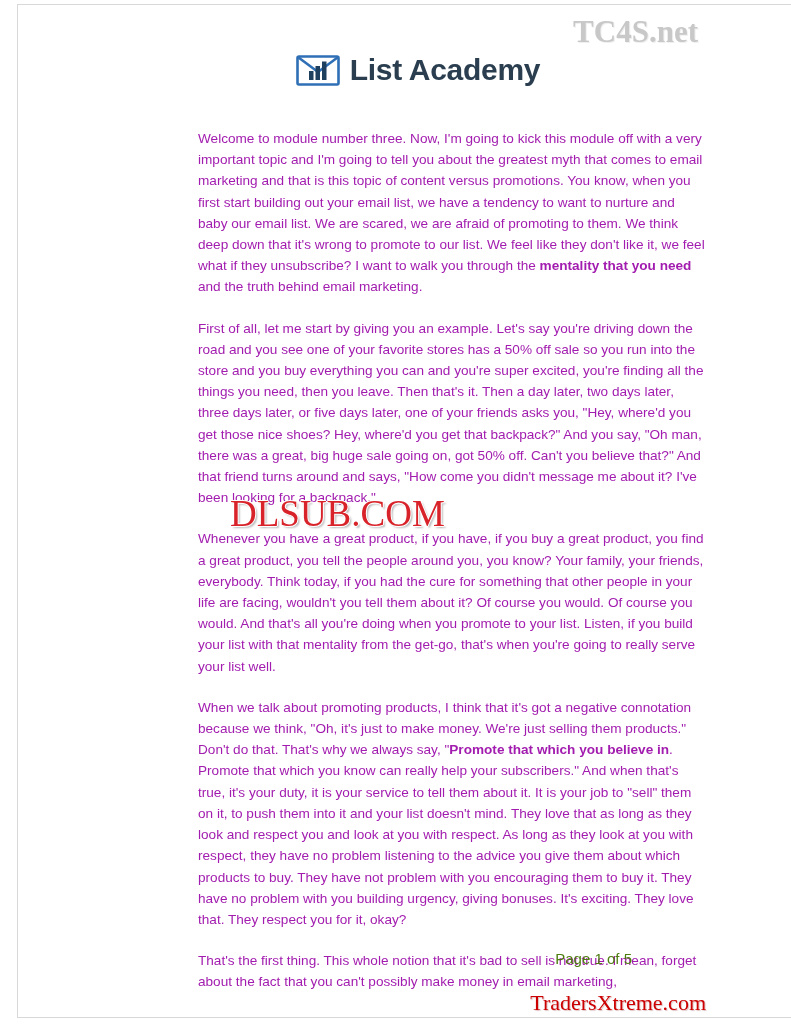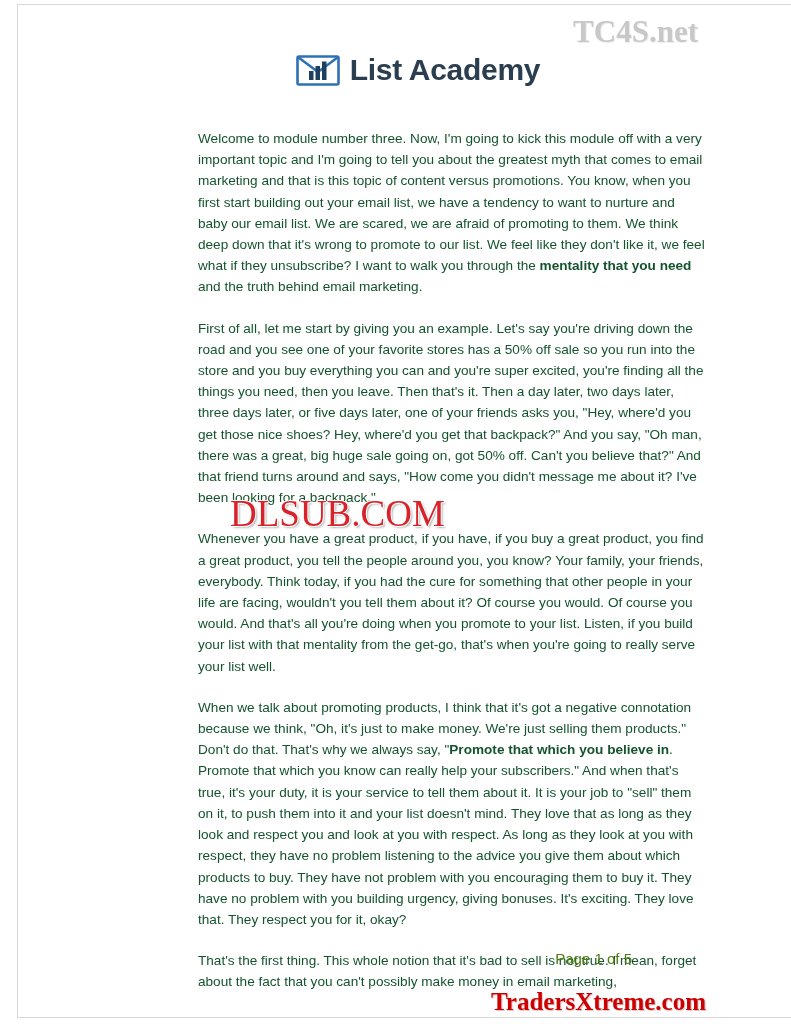--- a/index.html
+++ b/index.html
@@ -75,21 +75,21 @@
   }
 
   
   .content {
     position: absolute;
     top: 128px;
     left: 186px;
     width: 508px;
     font-size: 13.6px;
     line-height: 21.2px;
-    color: #14532d;
+    color: #a21caf;
     font-family: "Liberation Sans", sans-serif;
     text-align: left;
   }
   .content p {
     margin: 0 0 20px 0;
   }
   .content p:last-child {
     margin-bottom: 0;
     margin-top: 12px;
   }
@@ -140,22 +140,22 @@
     color: #4d7c0f;
     font-family: "Liberation Sans", sans-serif;
   }
 
   
   .watermark-bottom {
     position: absolute;
     right: 14px;
     bottom: 8px;
     font-family: "Liberation Serif", serif;
-    font-weight: bold;
-    font-size: 25px;
+    font-weight: normal;
+    font-size: 22px;
     color: #cc0000;
     text-shadow: 1px 1px 1px rgba(120,0,0,0.25);
   }
 </style>
 </head>
 <body>
 
 <div class="page">
 
   <div class="page-frame"></div>

